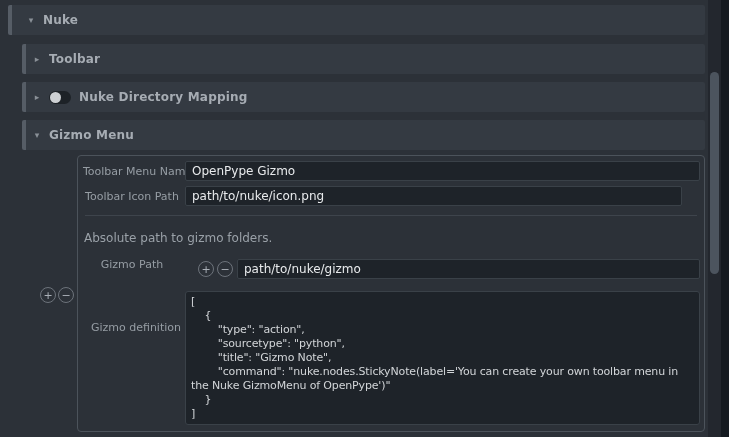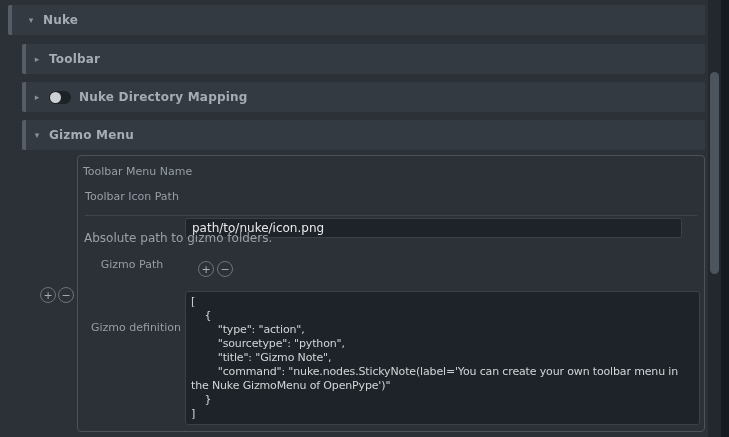--- a/index.html
+++ b/index.html
@@ -183,35 +183,37 @@
   </div>
 
   <div class="hdr hdr-sub hdr-gizmo">
     <span class="arrow">▾</span>
     <span class="hdr-label">Gizmo Menu</span>
   </div>
 
   <div class="panel"></div>
 
   <span class="form-label" style="top:165px;">Toolbar Menu Name</span>
+  <input class="text-input" style="left: 185px; top: 161px; width: 515px;" type="text" value="OpenPype Gizmo">
 
   <span class="form-label" style="top:190px;text-align:center;">Toolbar Icon Path</span>
-  <input class="text-input" style="left: 185px; top: 186px; width: 497px; margin-top: 32px;" type="text" value="path/to/nuke/icon.png">
+  <input class="text-input" style="left: 185px; top: 186px; width: 497px;" type="text" value="path/to/nuke/icon.png">
 
   <div class="divider"></div>
 
   <div class="desc">Absolute path to gizmo folders.</div>
 
   <span class="form-label" style="top:258px;text-align:center;">Gizmo Path</span>
   <button class="circle-btn" style="left:198px; top:261px;">
     <span>+</span>
   </button>
   <button class="circle-btn" style="left:217px; top:261px;">
     <span>−</span>
   </button>
+  <input class="text-input" style="left: 237px; top: 259px; width: 463px;" type="text" value="path/to/nuke/gizmo">
 
   <button class="circle-btn" style="left:40px; top:287px;">
     <span>+</span>
   </button>
   <button class="circle-btn" style="left:58px; top:287px;">
     <span>−</span>
   </button>
 
   <span class="form-label" style="top:288px;margin-top:33px;">Gizmo definition</span>
   <textarea class="def-textarea" spellcheck="false" style="">[

